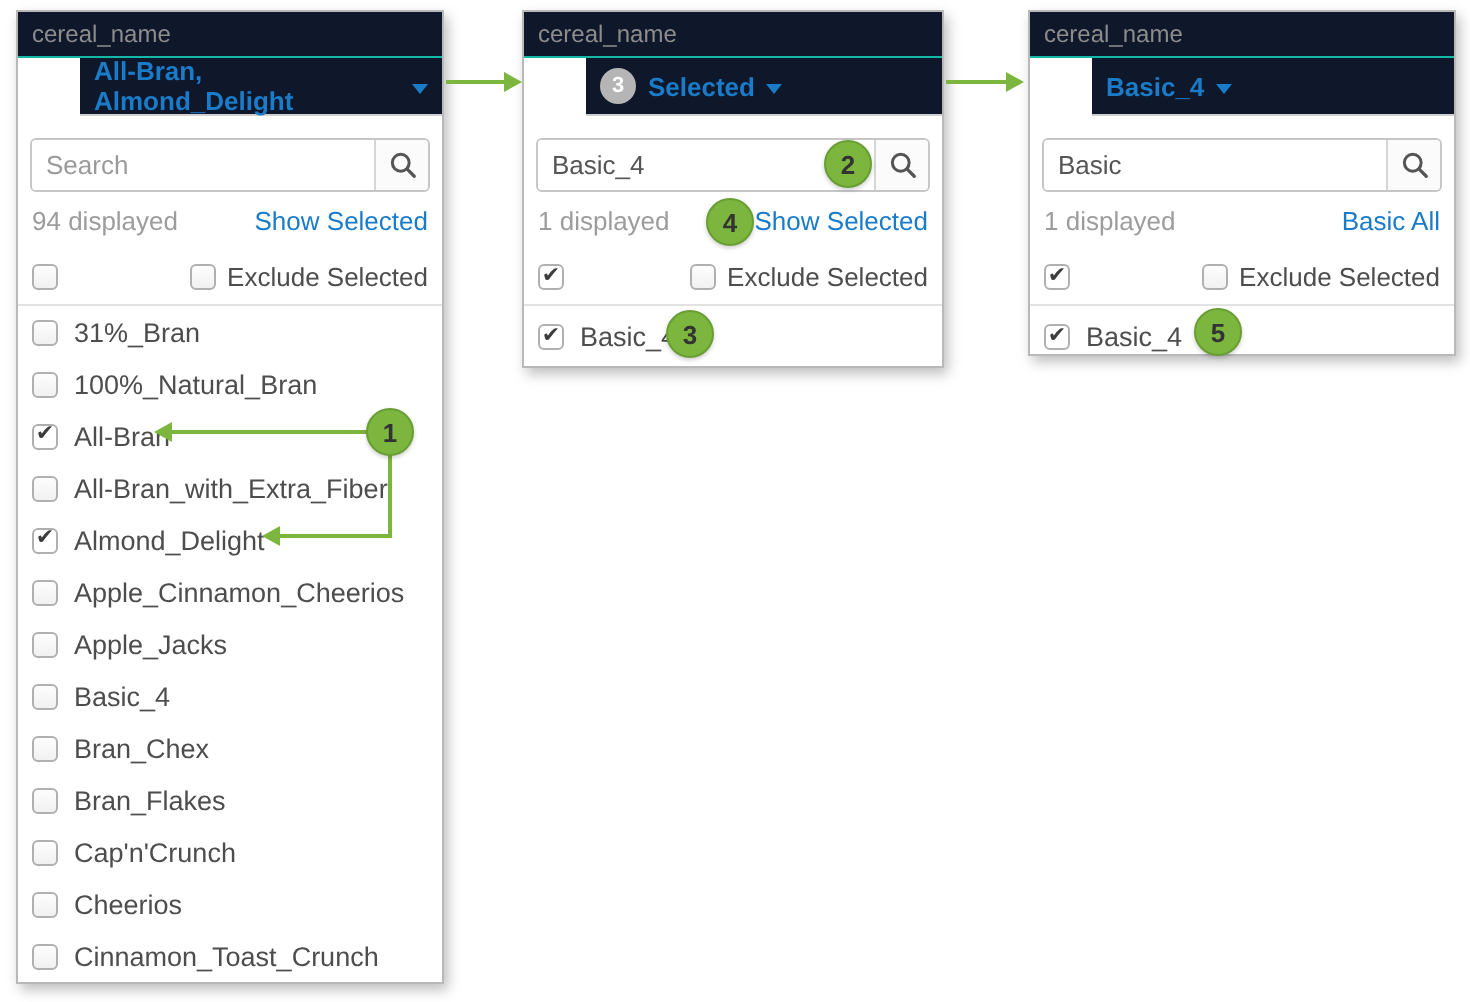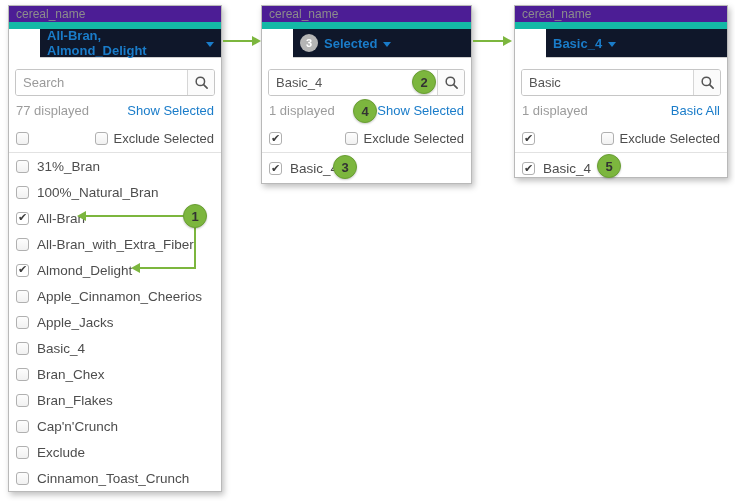--- a/index.html
+++ b/index.html
@@ -7,21 +7,21 @@
   .stage{position:relative;width:735px;height:501px;background:#fff;overflow:hidden;}
 
   
   .panel{position:absolute;top:5px;background:#fff;border:1px solid #b9b9b9;
          box-shadow:2px 3px 6px rgba(0,0,0,.25);overflow:hidden;}
   .panel.p1{left:8px;width:214px;height:487px;}
   .panel.p2{left:261px;width:211px;height:179px;}
   .panel.p3{left:514px;width:214px;height:173px;}
 
   .row-title{height:23px;display:flex;align-items:center;padding:0 7px;
-             color:#8c8c8c;font-size:12px;border-bottom:7px solid #14b8a6;background:#4c1d95;}
+             color:#8c8c8c;font-size:12px;border-bottom:1px solid #14b8a6;background:#0f172a;}
   .row-sel{height:29px;display:flex;align-items:center;gap:6px;padding:0 7px;
            color:#1a7cc9;font-size:13px;font-weight:bold;border-bottom:1px solid #d0d0d0;
            background:#0f172a;cursor:pointer;margin-left:31px;}
   .caret{width:0;height:0;border-left:4px solid transparent;border-right:4px solid transparent;
          border-top:5px solid currentColor;margin-top:2px;}
   .count-badge{width:18px;height:18px;border-radius:50%;background:#b5b5b5;color:#fff;
                font-size:11px;font-weight:bold;display:flex;align-items:center;justify-content:center;}
 
   .search-wrap{display:flex;align-items:stretch;height:27px;margin:11px 6px 0 6px;
                border:1px solid #c6c6c6;border-radius:3px;background:#fff;overflow:hidden;}
@@ -95,21 +95,21 @@
     <div class="search-wrap">
       <input class="search-input" placeholder="Search" value="" style="">
       <div class="search-btn">
         <svg width="15" height="15" viewBox="0 0 20 20">
           <circle cx="8.5" cy="8.5" r="5.6" fill="none" stroke="#555" stroke-width="2"></circle>
           <line x1="12.8" y1="12.8" x2="17.5" y2="17.5" stroke="#555" stroke-width="2.2" stroke-linecap="round"></line>
         </svg>
       </div>
     </div>
     <div class="meta-row">
-      <span class="displayed">77 displayed</span>
+      <span class="displayed">94 displayed</span>
       <a class="link">Show Selected</a>
     </div>
     <div class="exclude-row">
       <span class="checkbox"></span>
       <span class="ex-group">
         <span class="checkbox"></span>
         <span class="ex-label">Exclude Selected</span>
       </span>
     </div>
     <div class="list">
@@ -152,21 +152,21 @@
       <div class="list-row">
         <span class="checkbox"></span>
         <span class="item-label">Bran_Flakes</span>
       </div>
       <div class="list-row">
         <span class="checkbox"></span>
         <span class="item-label">Cap'n'Crunch</span>
       </div>
       <div class="list-row">
         <span class="checkbox"></span>
-        <span class="item-label">Exclude</span>
+        <span class="item-label">Cheerios</span>
       </div>
       <div class="list-row">
         <span class="checkbox"></span>
         <span class="item-label">Cinnamon_Toast_Crunch</span>
       </div>
     </div>
   </section>
 
   <section class="panel p2">
     <div class="row-title">cereal_name</div>

